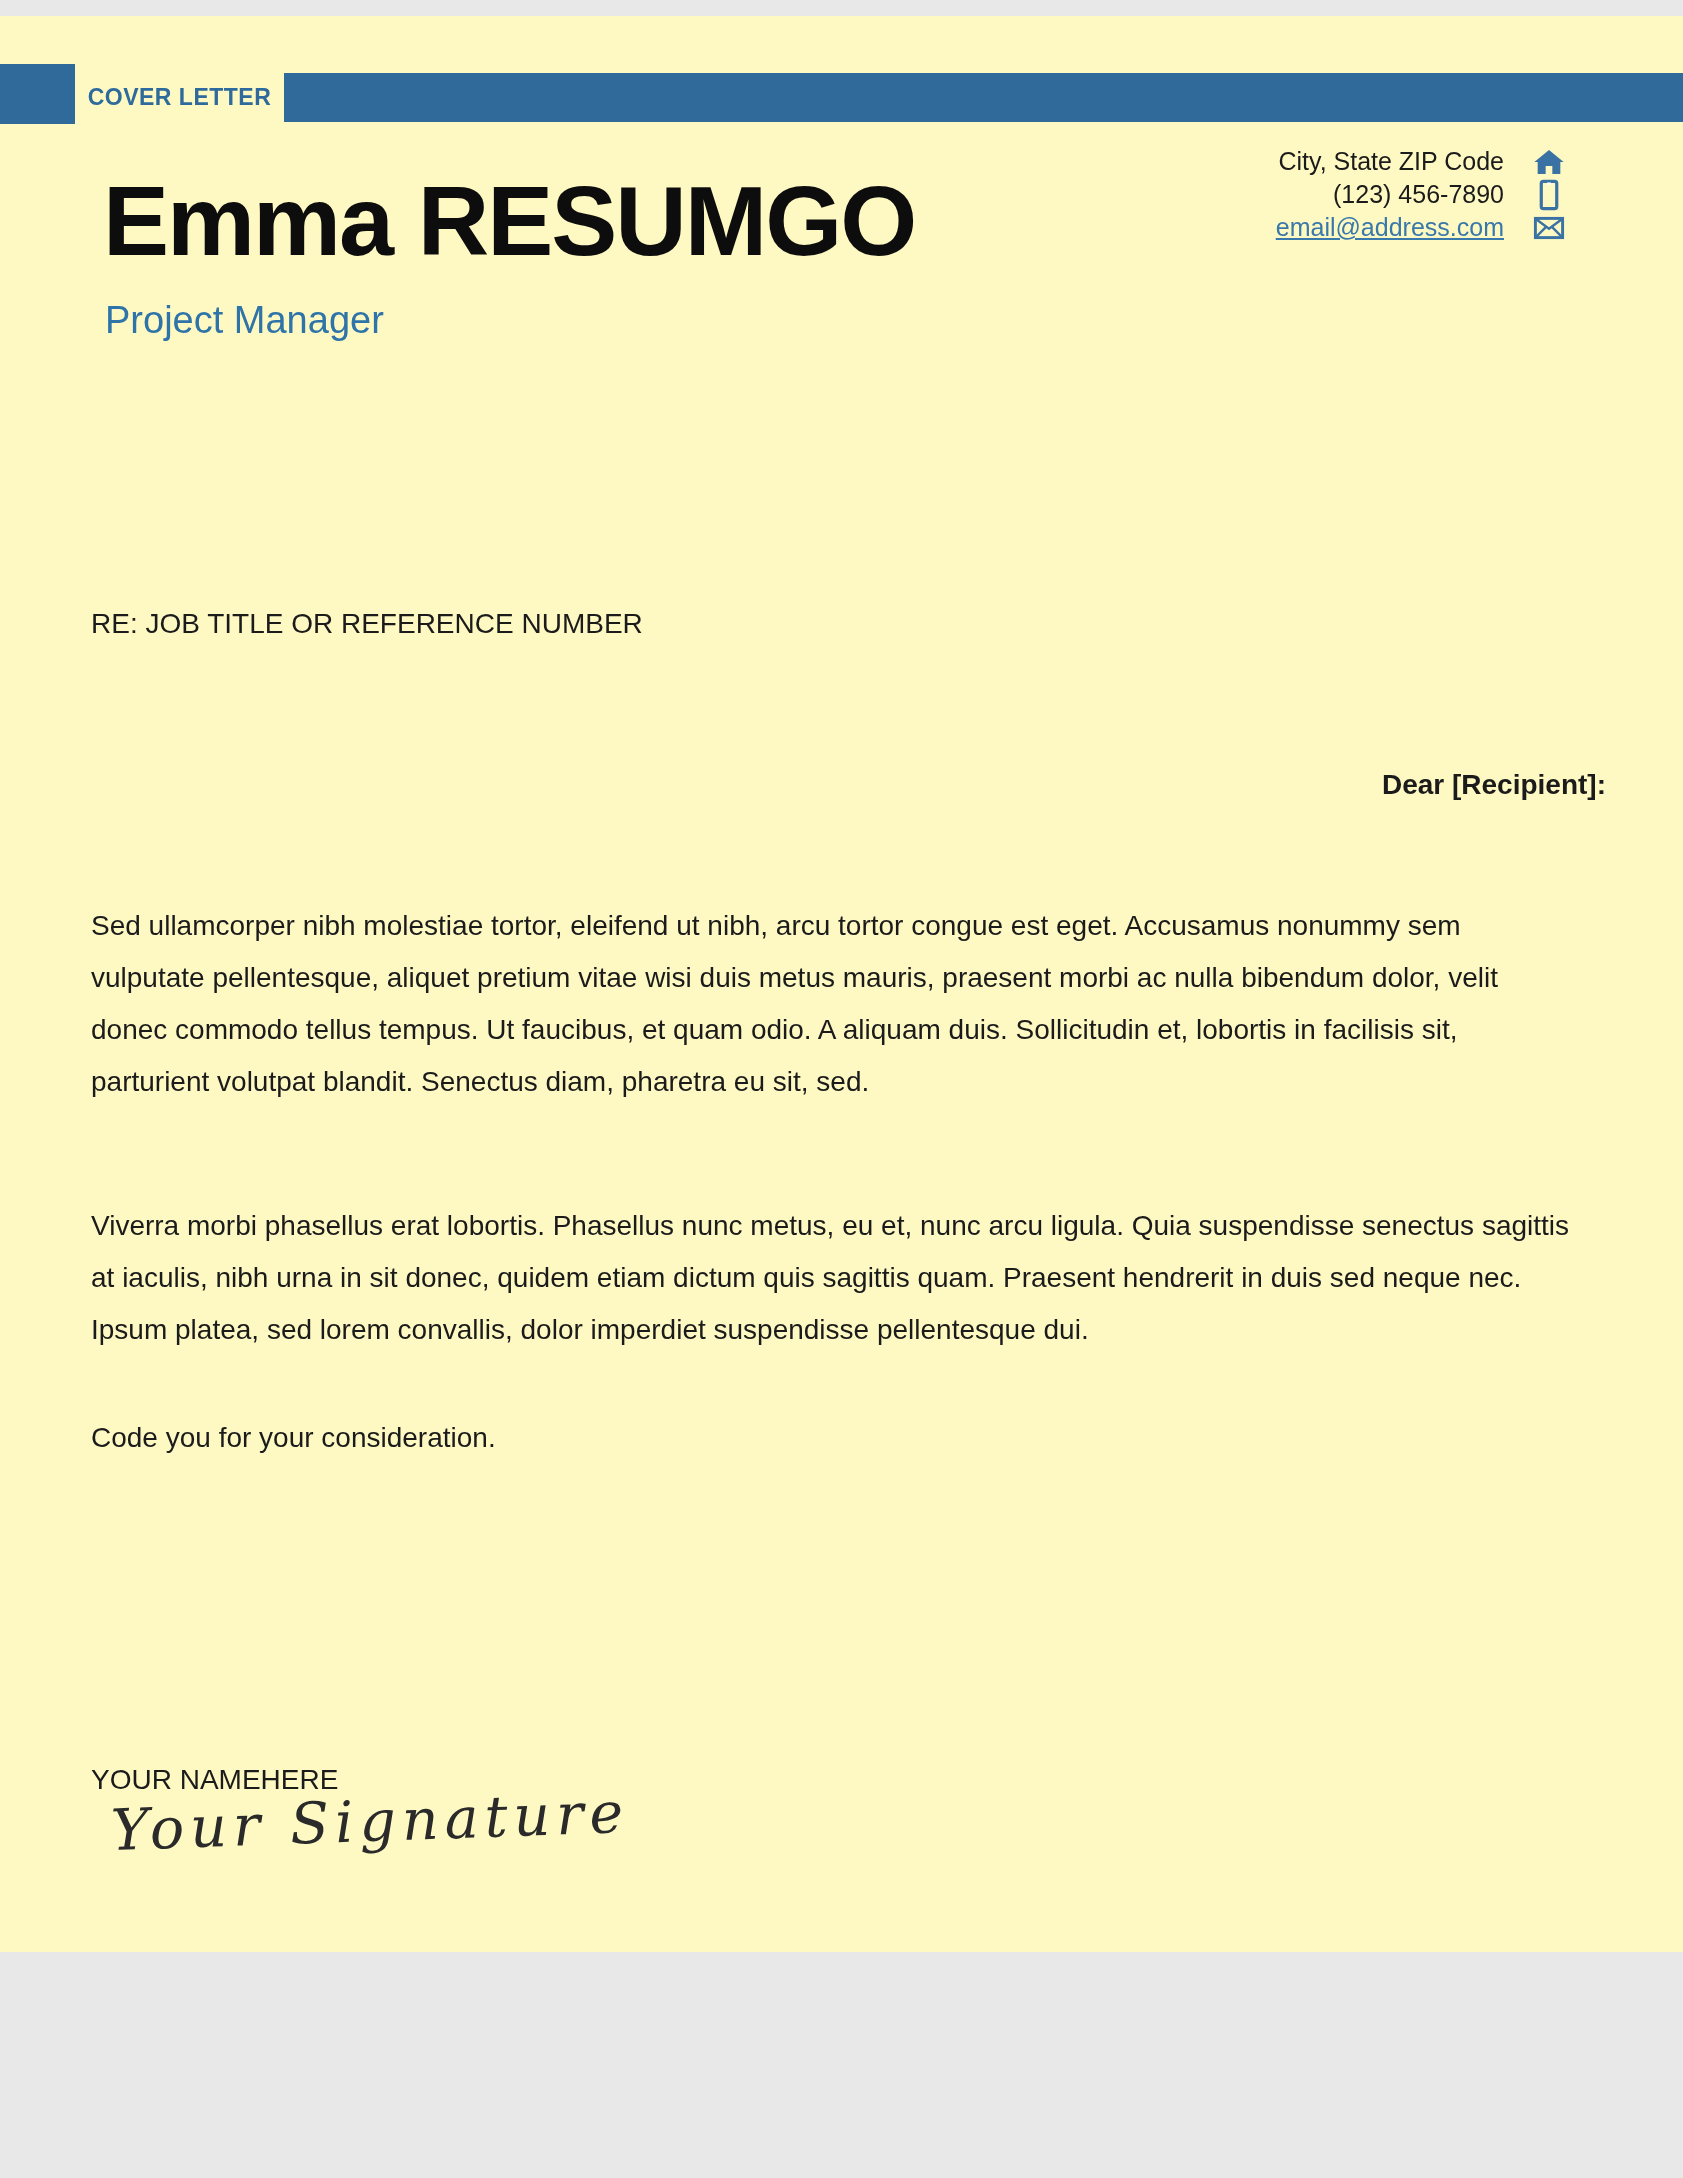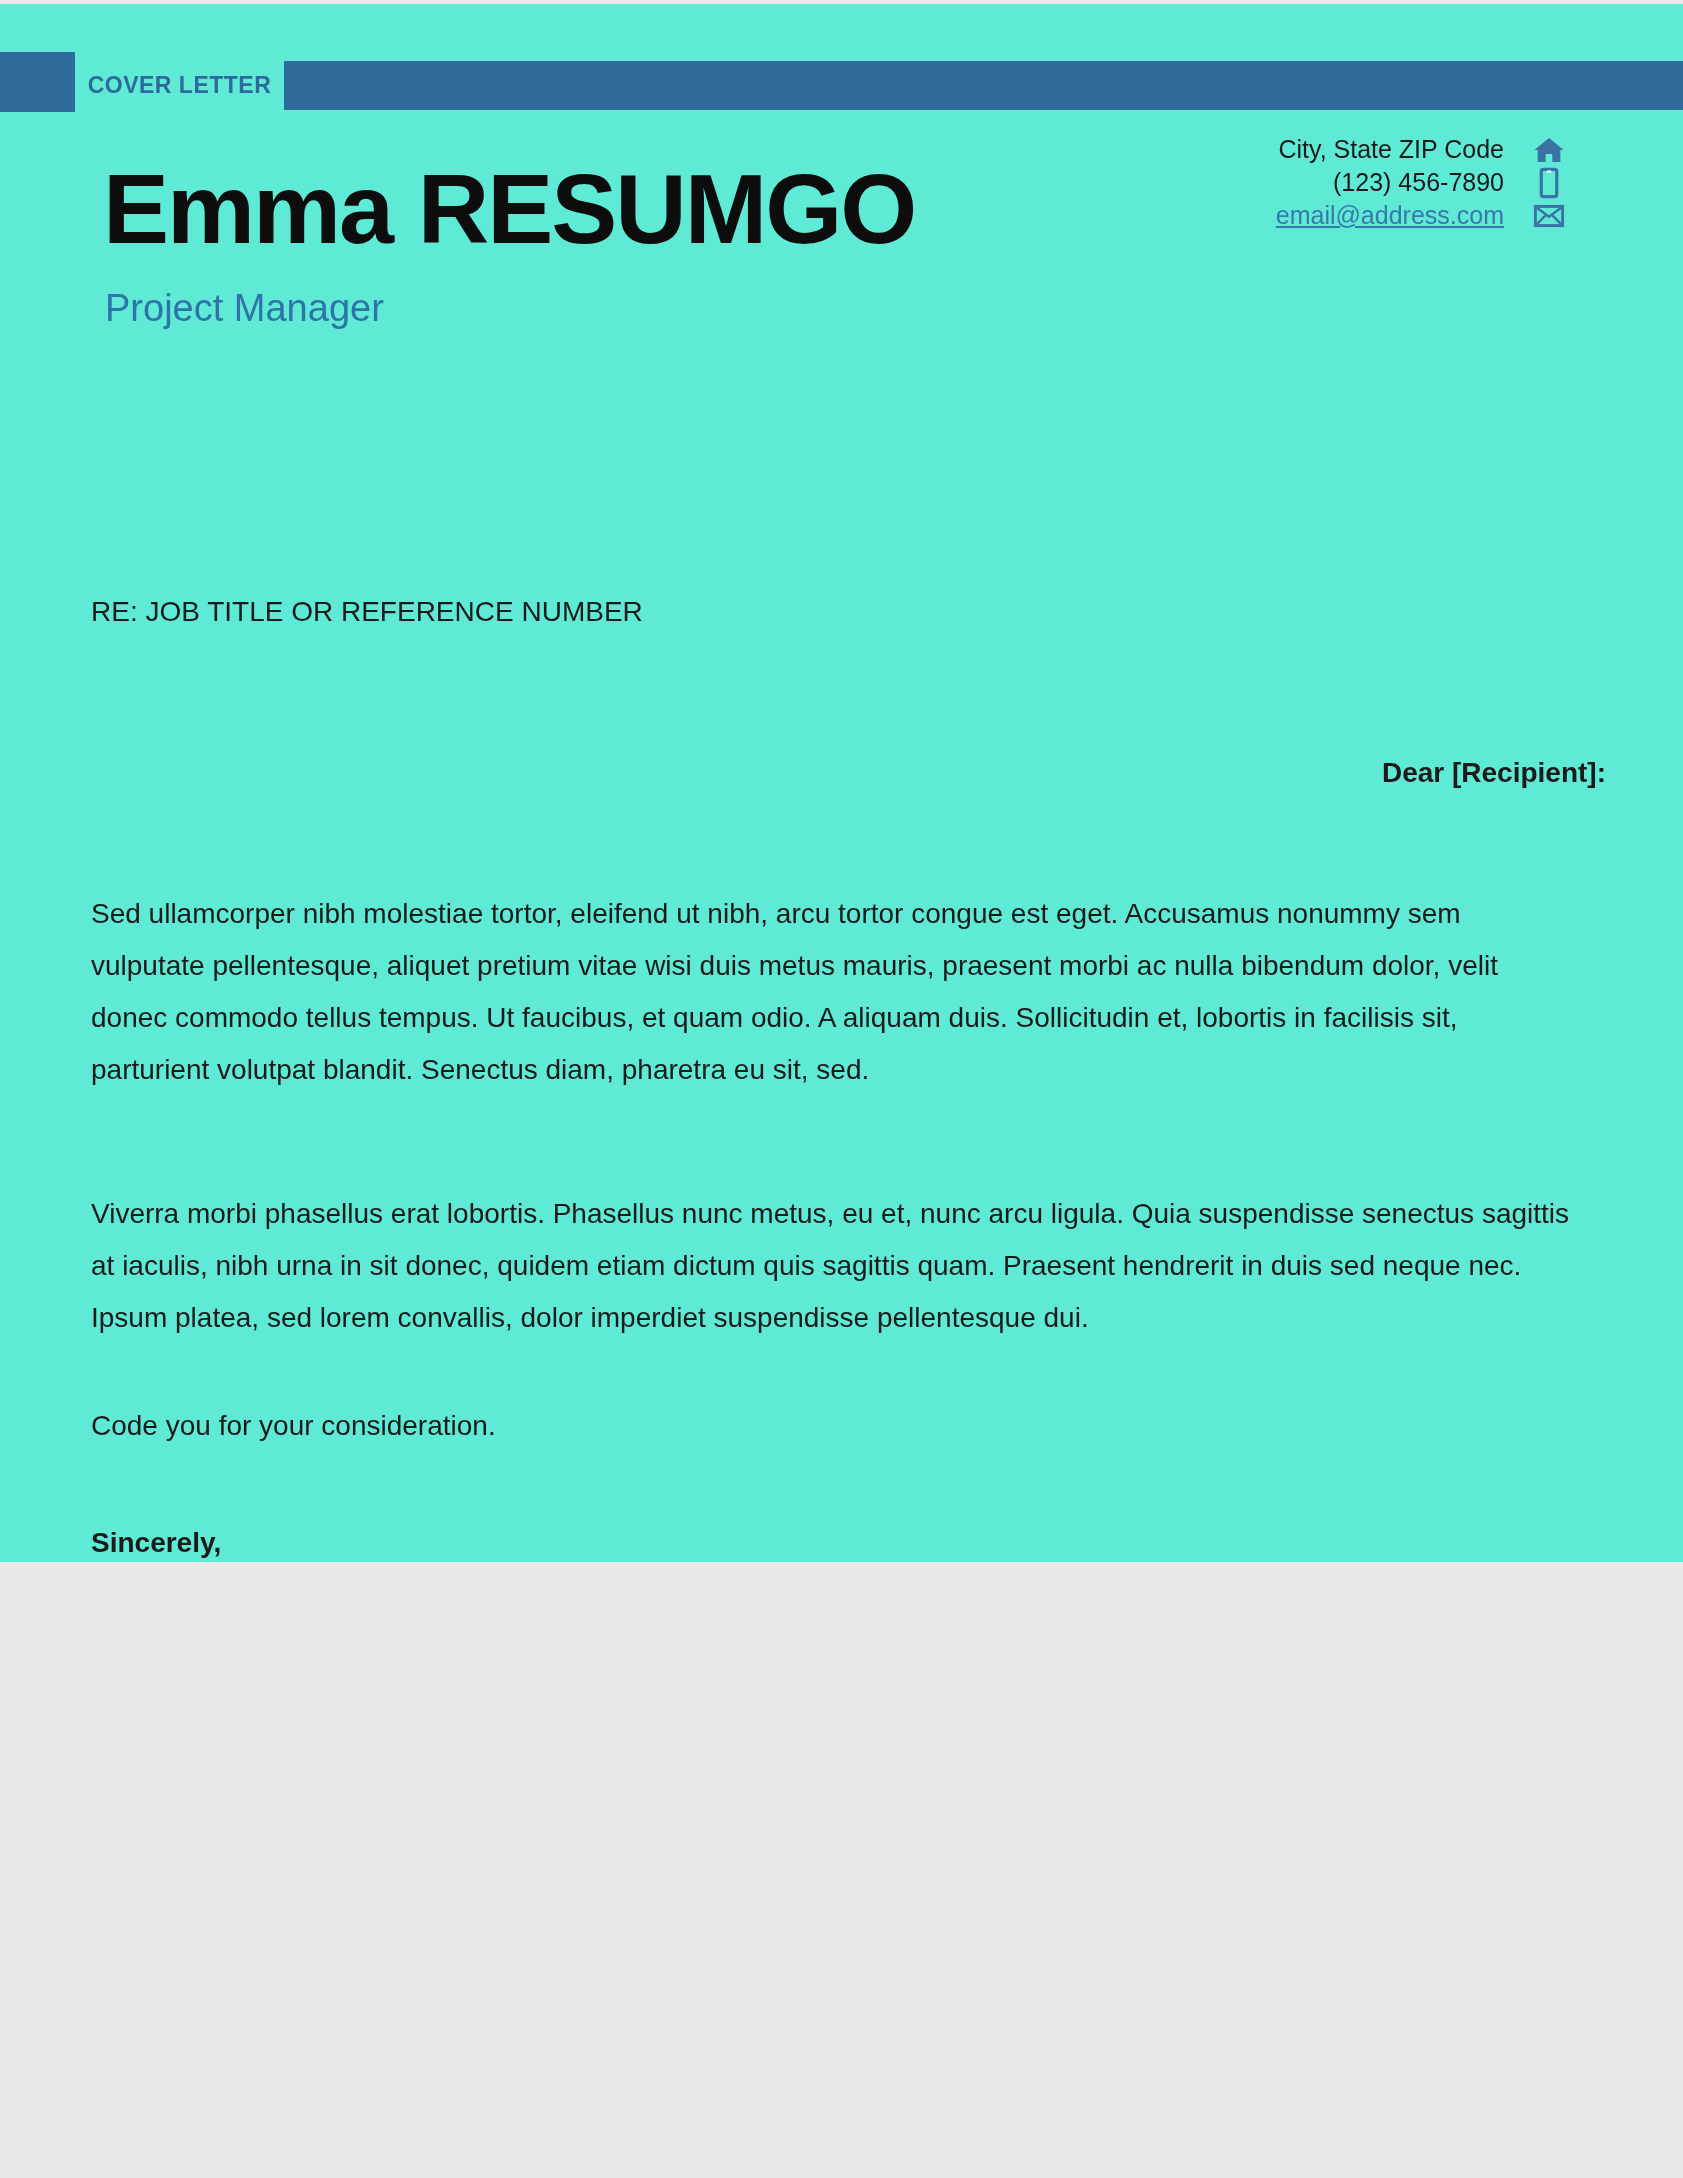--- a/index.html
+++ b/index.html
@@ -1,22 +1,22 @@
 <!DOCTYPE html>
 <html><head>
 <meta charset="utf-8">
 <style>
   * { margin: 0; padding: 0; box-sizing: border-box; }
   html, body { background: #e8e8e8; }
   .page {
     position: relative;
     width: 1683px;
-    height: 1558px;
-    background: #5eead4;
-    margin: 4px auto;
+    height: 1936px;
+    background: #fef9c3;
+    margin: 16px auto;
     font-family: "Liberation Sans", sans-serif;
     color: #1b1b1b;
     overflow: hidden;
   }
 
   
   .banner-left-tab {
     position: absolute;
     left: 0; top: 48px;
     width: 75px; height: 60px;
@@ -165,18 +165,17 @@
 
   <div class="letter-par par-1">Sed ullamcorper nibh molestiae tortor, eleifend ut nibh, arcu tortor congue est eget. Accusamus nonummy sem
 vulputate pellentesque, aliquet pretium vitae wisi duis metus mauris, praesent morbi ac nulla bibendum dolor, velit
 donec commodo tellus tempus. Ut faucibus, et quam odio. A aliquam duis. Sollicitudin et, lobortis in facilisis sit,
 parturient volutpat blandit. Senectus diam, pharetra eu sit, sed.</div>
   <div class="letter-par par-2">Viverra morbi phasellus erat lobortis. Phasellus nunc metus, eu et, nunc arcu ligula. Quia suspendisse senectus sagittis
 at iaculis, nibh urna in sit donec, quidem etiam dictum quis sagittis quam. Praesent hendrerit in duis sed neque nec.
 Ipsum platea, sed lorem convallis, dolor imperdiet suspendisse pellentesque dui.</div>
 
   <div class="letter-line line-thanks">Code you for your consideration.</div>
-  <div class="letter-line line-sincerely bold">Sincerely,</div>
   <div class="letter-line line-signer">YOUR NAMEHERE</div>
   <div class="signature">Your Signature</div>
 
 </div>
 
 
 </body></html>

